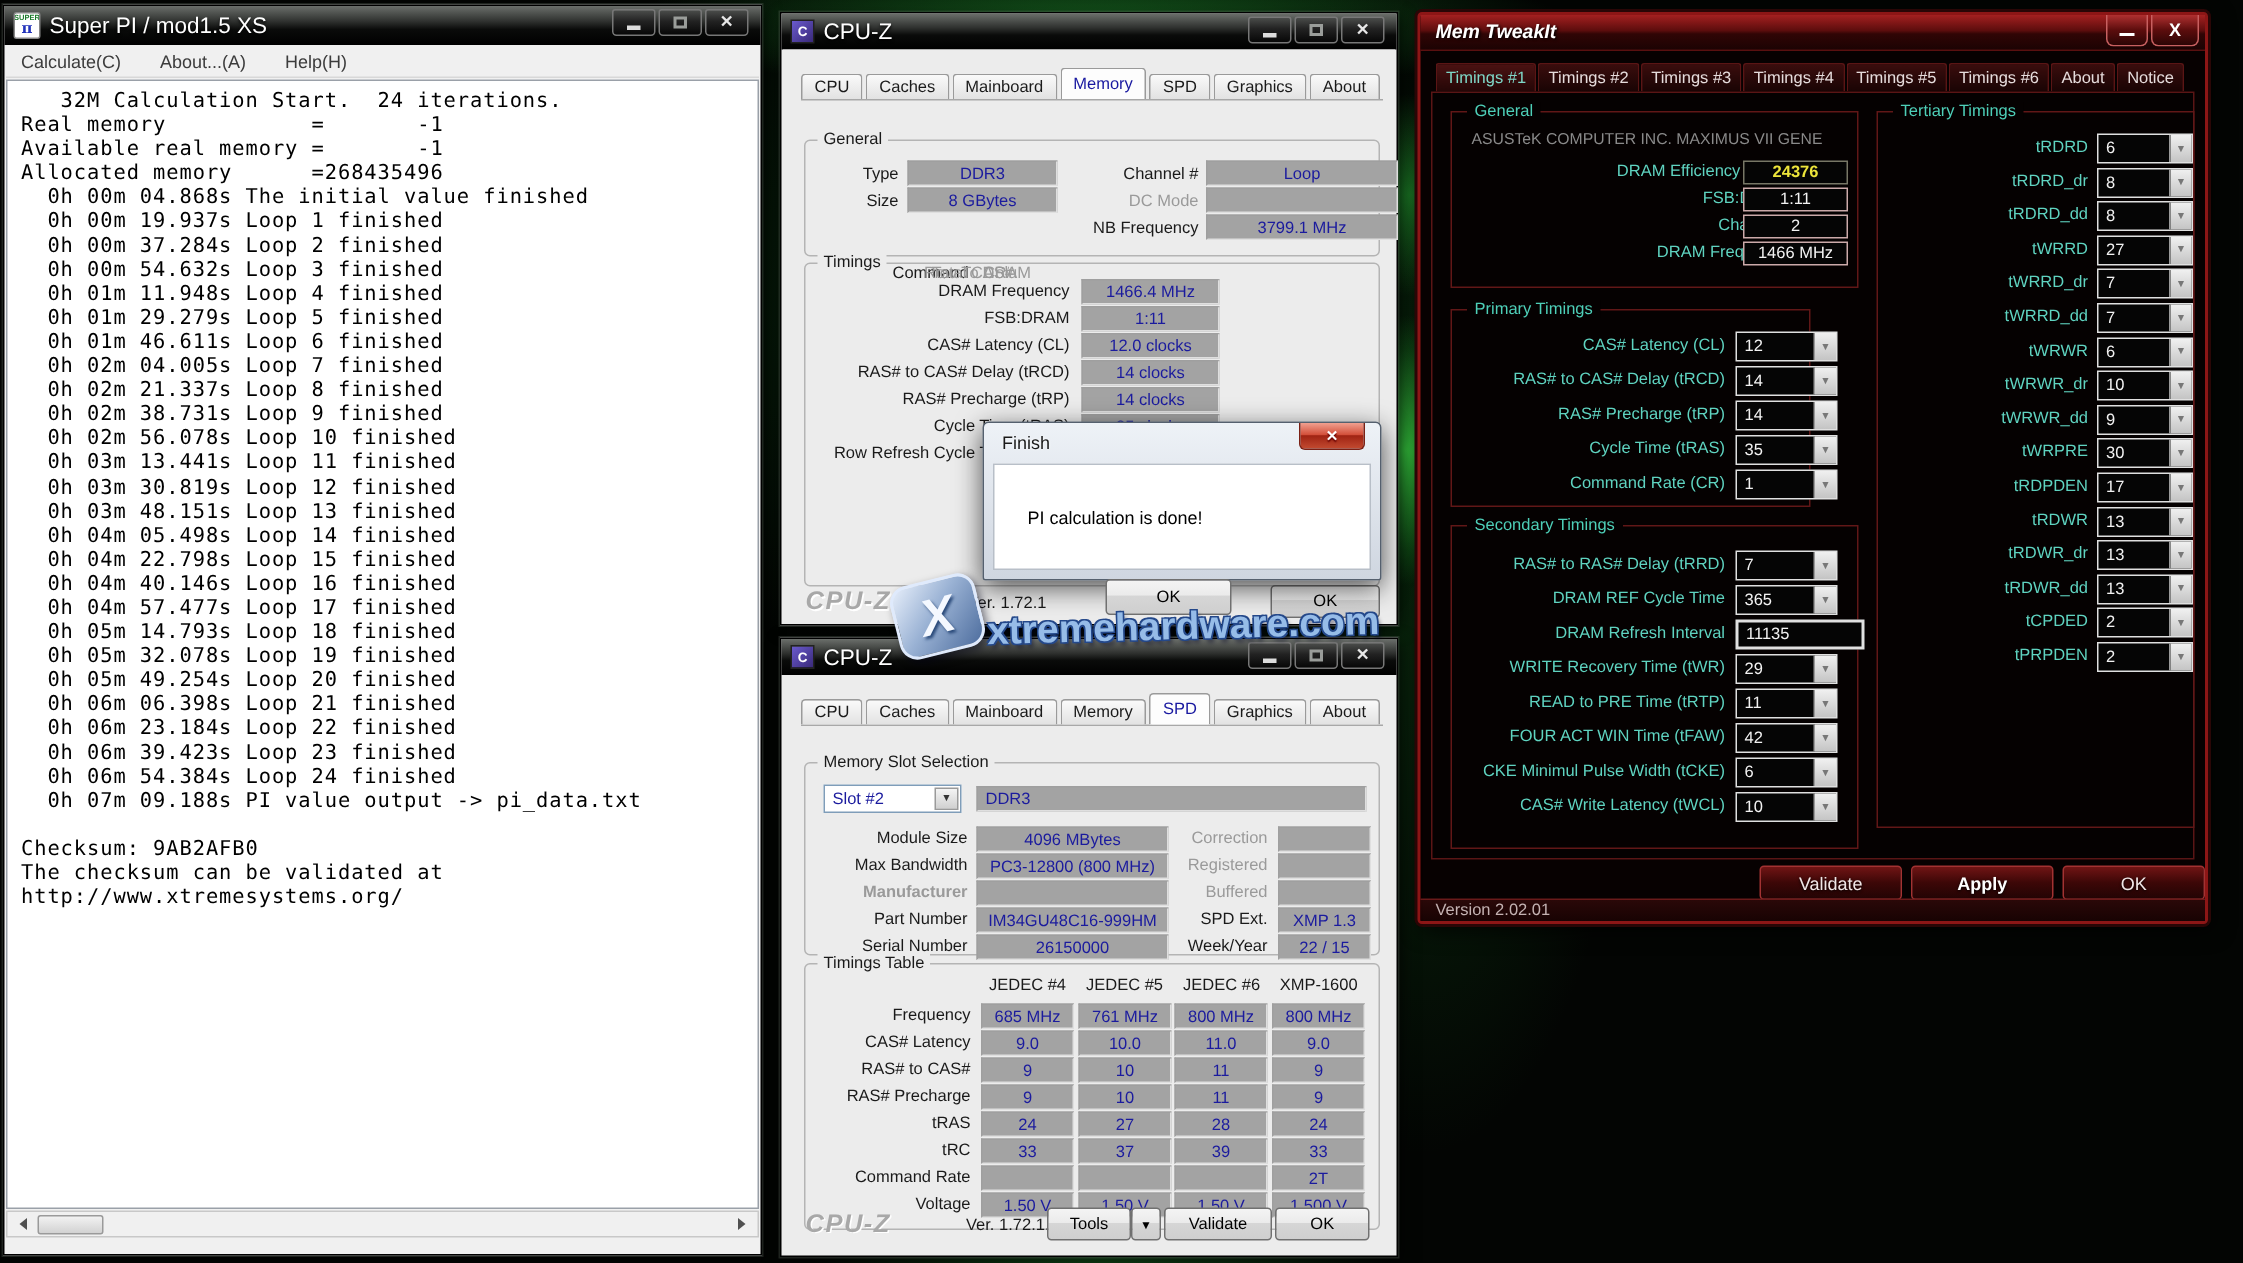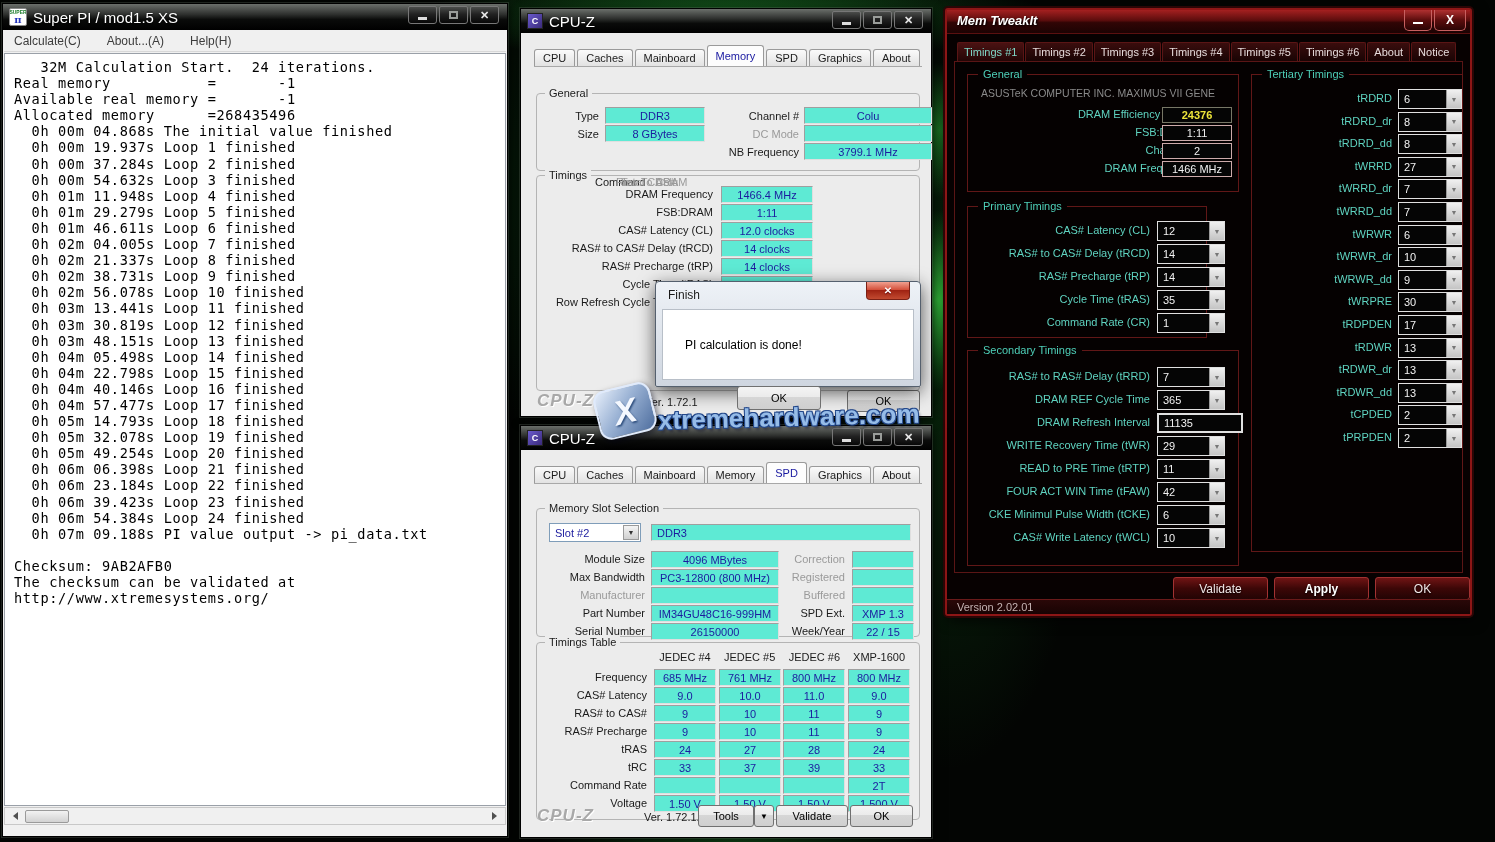--- a/index.html
+++ b/index.html
@@ -57,21 +57,21 @@
   .tabstrip { position:absolute; left:12px; right:8px; display:flex; align-items:flex-end; height:21px; border-bottom:1px solid #a8a8a8; }
   .tab { font-size:11px; color:#1a1a1a; border:1px solid #9a9a9a; border-bottom:none; border-radius:3px 3px 0 0;
      padding:2px 8px 2px; margin-right:2px; background:linear-gradient(#fafafa,#e2e2e2); height:17px; white-space:nowrap; }
   #cpuz1 .tab:nth-of-type(4), #cpuz2 .tab:nth-of-type(5) {
      background:#fdfdfd; color:#1818a0; height:21px; padding-top:4px; position:relative; z-index:2; }
   .grp { position:absolute; border:1px solid #b4b4b4; border-radius:4px; }
   .grp-label { position:absolute; top:-7px; left:8px; background:#ececec; font-size:11px; color:#1a1a1a; padding:0 4px; }
   .czlabel { position:absolute; font-size:11px; color:#1a1a1a; white-space:nowrap; }
   .czlabel.ra { transform:translateX(-100%); }
   .dim { color:#9a9a9a !important; }
-  .czfield { position:absolute; height:17px; background:#5eead4;
+  .czfield { position:absolute; height:17px; background:#a3a3a3;
      border:1px solid; border-color:#9f9f9f #dfdfdf #dfdfdf #9f9f9f;
      font-size:11px; color:#1b1b9e; display:flex; align-items:center; justify-content:center; white-space:nowrap; }
   .czfield.la { justify-content:flex-start; padding-left:5px; }
   .cz-footer-logo { position:absolute; font-size:17px; font-weight:bold; font-style:italic; color:#a8a8a8; text-shadow:1px 1px 0 #fff; letter-spacing:1px; }
   .cz-ver { position:absolute; font-size:11px; color:#1a1a1a;margin-left:35px; }
   .btn { position:absolute; border:1px solid #707070; border-radius:3px;
      background:linear-gradient(#f4f4f4,#ebebeb 45%,#d6d6d6 46%,#cfcfcf);
      font-size:11px; color:#000; display:flex; align-items:center; justify-content:center; }
   #cpuz1 { left:520px; top:8px; width:412px; height:409px; z-index:10; }
   #cpuz1 .tabstrip { top:13px; }
@@ -277,21 +277,21 @@
         <span class="tab">About</span>
       </div>
 
     <div class="grp" id="cz1-general">
       <span class="grp-label">General</span>
       <span class="czlabel ra" style="left:62px; top:16px;">Type</span>
       <span class="czfield" style="left:68px; top:13px; width:100px;">DDR3</span>
       <span class="czlabel ra" style="left:62px; top:34px;">Size</span>
       <span class="czfield" style="left:68px; top:31px; width:100px;">8 GBytes</span>
       <span class="czlabel ra" style="left:262px; top:16px;">Channel #</span>
-      <span class="czfield" style="left:267px; top:13px; width:128px;">Colu</span>
+      <span class="czfield" style="left:267px; top:13px; width:128px;">Loop</span>
       <span class="czlabel ra dim" style="left:262px; top:34px;">DC Mode</span>
       <span class="czfield" style="left:267px; top:31px; width:128px;"></span>
       <span class="czlabel ra" style="left:262px; top:52px;">NB Frequency</span>
       <span class="czfield" style="left:267px; top:49px; width:128px;">3799.1 MHz</span>
     </div>
 
     <div class="grp" id="cz1-timings">
       <span class="grp-label">Timings</span>
       <div>
 
@@ -384,21 +384,21 @@
           <div class="srow" style="top: 42px;">
             <span class="czlabel ra slabel-l">Module Size</span>
             <span class="czfield sfield-l">4096 MBytes</span>
           </div>
 
           <div class="srow" style="top: 60px;">
             <span class="czlabel ra slabel-l">Max Bandwidth</span>
             <span class="czfield sfield-l">PC3-12800 (800 MHz)</span>
           </div>
 
-          <div class="srow" style="top: 78px;">
+          <div class="srow" style="top: 78px; font-weight: bold;">
             <span class="czlabel ra slabel-l">Manufacturer</span>
             <span class="czfield sfield-l"></span>
           </div>
 
           <div class="srow" style="top: 96px;">
             <span class="czlabel ra slabel-l">Part Number</span>
             <span class="czfield sfield-l">IM34GU48C16-999HM</span>
           </div>
 
           <div class="srow" style="top: 114px;">

